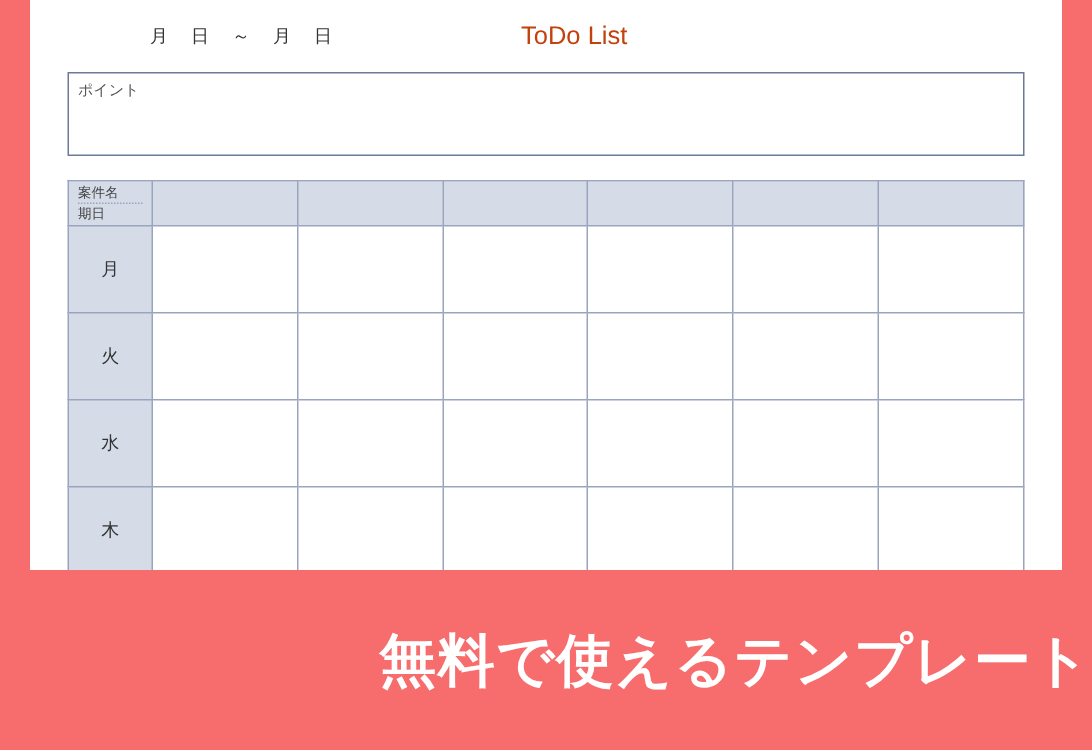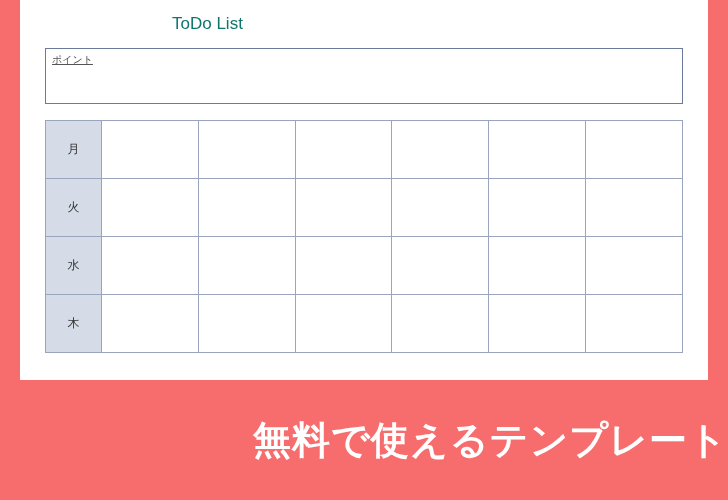--- a/index.html
+++ b/index.html
@@ -24,33 +24,32 @@
       padding-left: 55px;
     }
     .date-range {
       font-size: 12px;
       color: #333;
       letter-spacing: 6px;
     }
     .title {
       font-size: 17px;
       font-weight: 500;
-      color: #0f766e;
-      margin-left: 72px;
+      color: #c2410c;
+      margin-left: 120px;
     }
     .point-box {
       border: 1.5px solid #6b7a99;
       min-height: 56px;
       margin-bottom: 16px;
       padding: 4px 6px;
     }
     .point-label {
       font-size: 10px;
       color: #555;
-      text-decoration: underline;
     }
     .grid-table {
       width: 100%;
       border-collapse: collapse;
       table-layout: fixed;
     }
     .grid-table th, .grid-table td {
       border: 1px solid #9aa5bd;
     }
     .header-th {
@@ -93,29 +92,42 @@
       font-size: 38px;
       font-weight: 600;
       letter-spacing: 1px;
     }
   </style>
 </head>
 <body>
 
 <div class="document">
   <div class="header-row">
+    <span class="date-range">月 日 ～  月 日</span>
     <span class="title">ToDo List</span>
   </div>
 
   <div class="point-box">
     <div class="point-label">ポイント</div>
   </div>
 
   <table class="grid-table">
     <tbody>
+        <tr>
+      <th class="header-th">
+        <div>案件名</div>
+        <div style="border-top:1px dotted #9aa5bd;margin-top:1px;padding-top:1px;">期日</div>
+      </th>
+      <th class="col-th"></th>
+      <th class="col-th"></th>
+      <th class="col-th"></th>
+      <th class="col-th"></th>
+      <th class="col-th"></th>
+      <th class="col-th"></th>
+    </tr>
     <tr>
       <th class="day-th">月</th>
       <td class="cell-td"></td>
       <td class="cell-td"></td>
       <td class="cell-td"></td>
       <td class="cell-td"></td>
       <td class="cell-td"></td>
       <td class="cell-td"></td>
     </tr>
     <tr>

